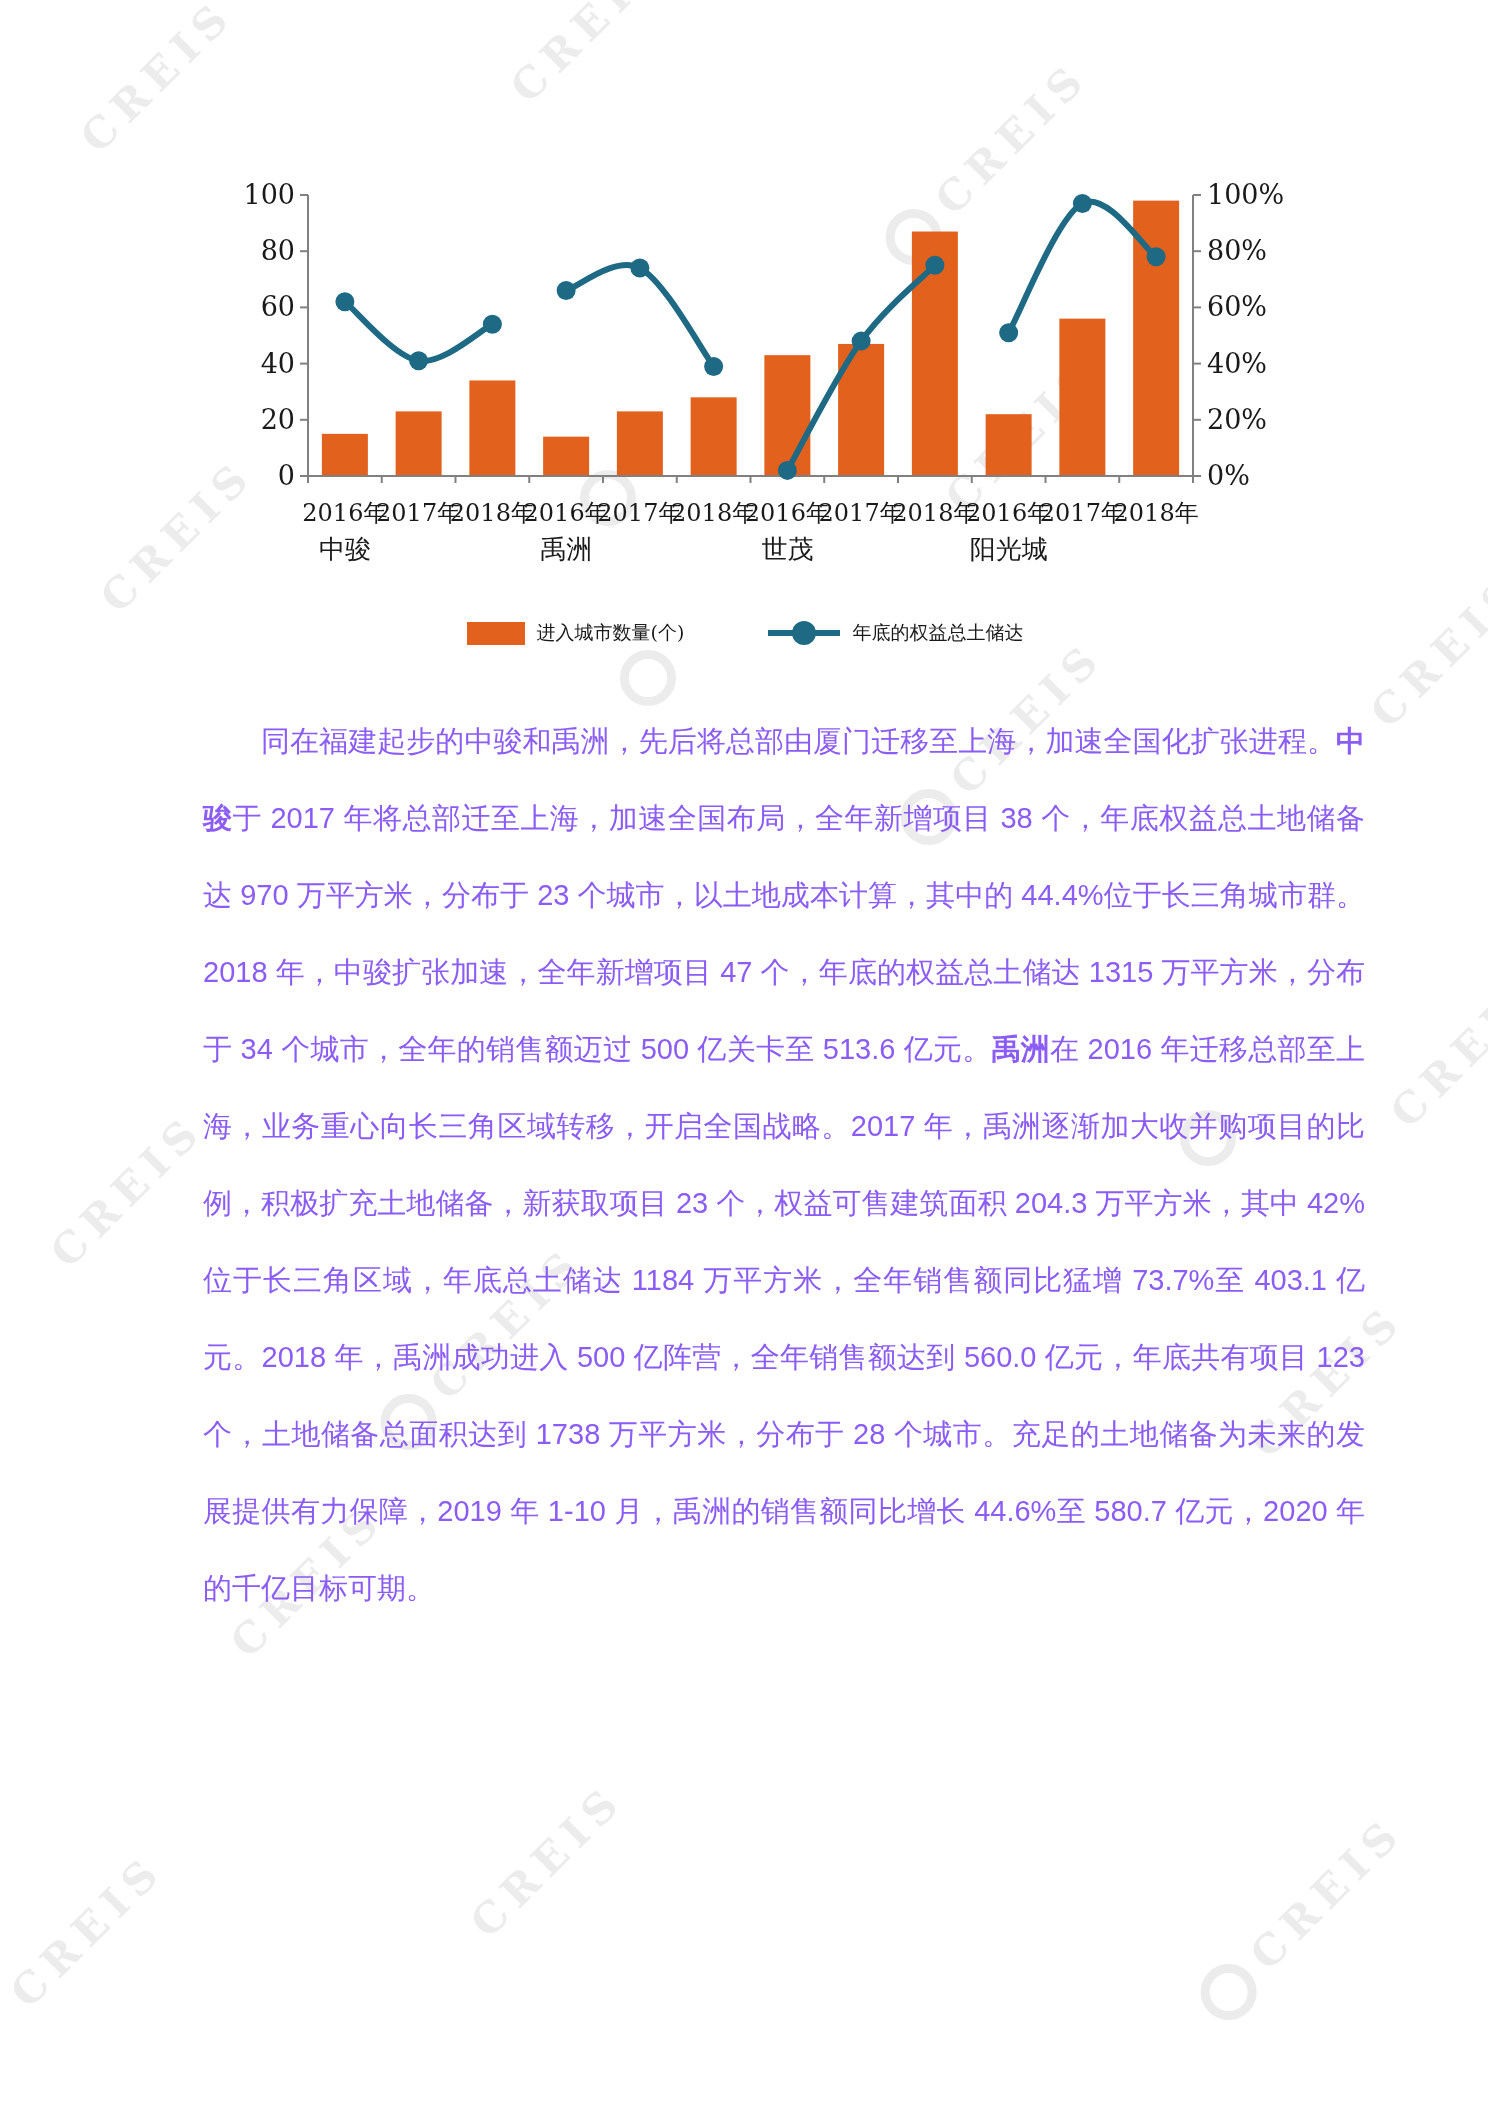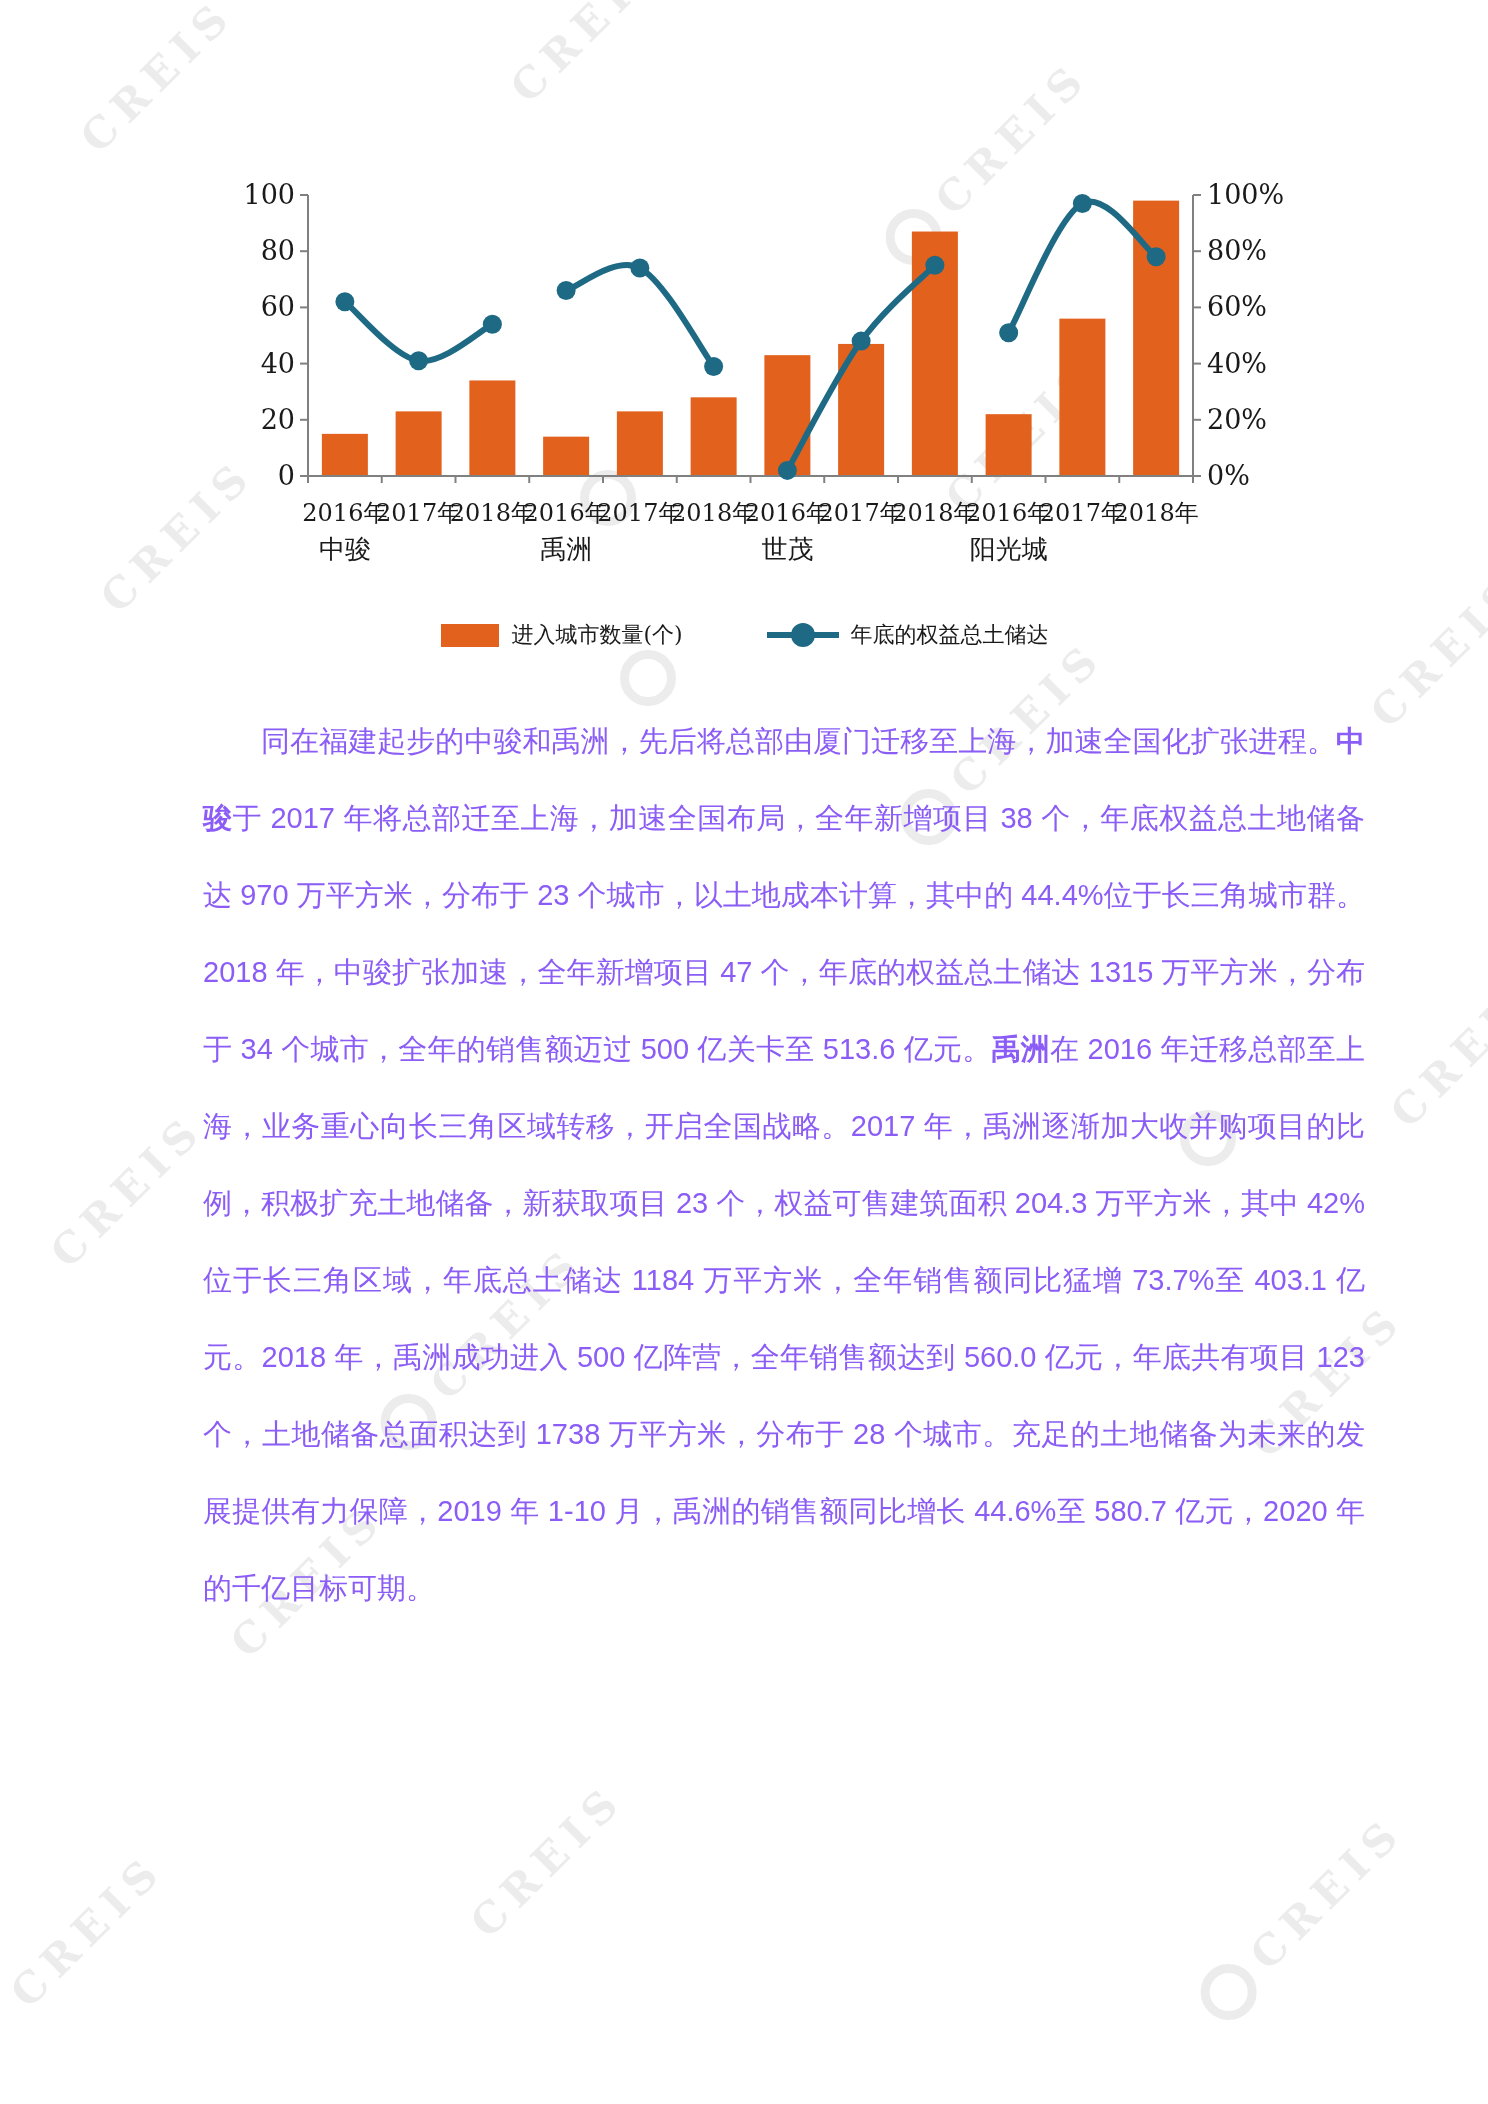--- a/index.html
+++ b/index.html
@@ -26,21 +26,21 @@
     font-family:"DejaVu Serif","Liberation Serif",serif;
     fill:#1a1a1a;
   }
   .legend{
     position:absolute;left:150px;top:620px;width:1190px;z-index:1;
     display:flex;justify-content:center;align-items:center;gap:84px;
   }
   .legend-item{display:flex;align-items:center;gap:12px;}
   .legend-label{
     font-family:"DejaVu Serif","Liberation Serif",serif;
-    font-size:22px;color:#1a1a1a;white-space:nowrap;
+    font-size:19px;color:#1a1a1a;white-space:nowrap;
   }
   .legend-swatch{width:58px;height:23px;display:inline-block;}
   .legend-marker{position:relative;width:72px;height:26px;display:inline-block;}
   .legend-marker .bar{position:absolute;left:0;top:10px;width:72px;height:6px;}
   .legend-marker .dot{position:absolute;left:24px;top:1px;width:24px;height:24px;border-radius:50%;}
   
   .body-text{
     position:absolute;left:163px;top:703px;width:1162px;z-index:1;color:#8b5cf6;margin-left:40px;
   }
   .body-text p{

